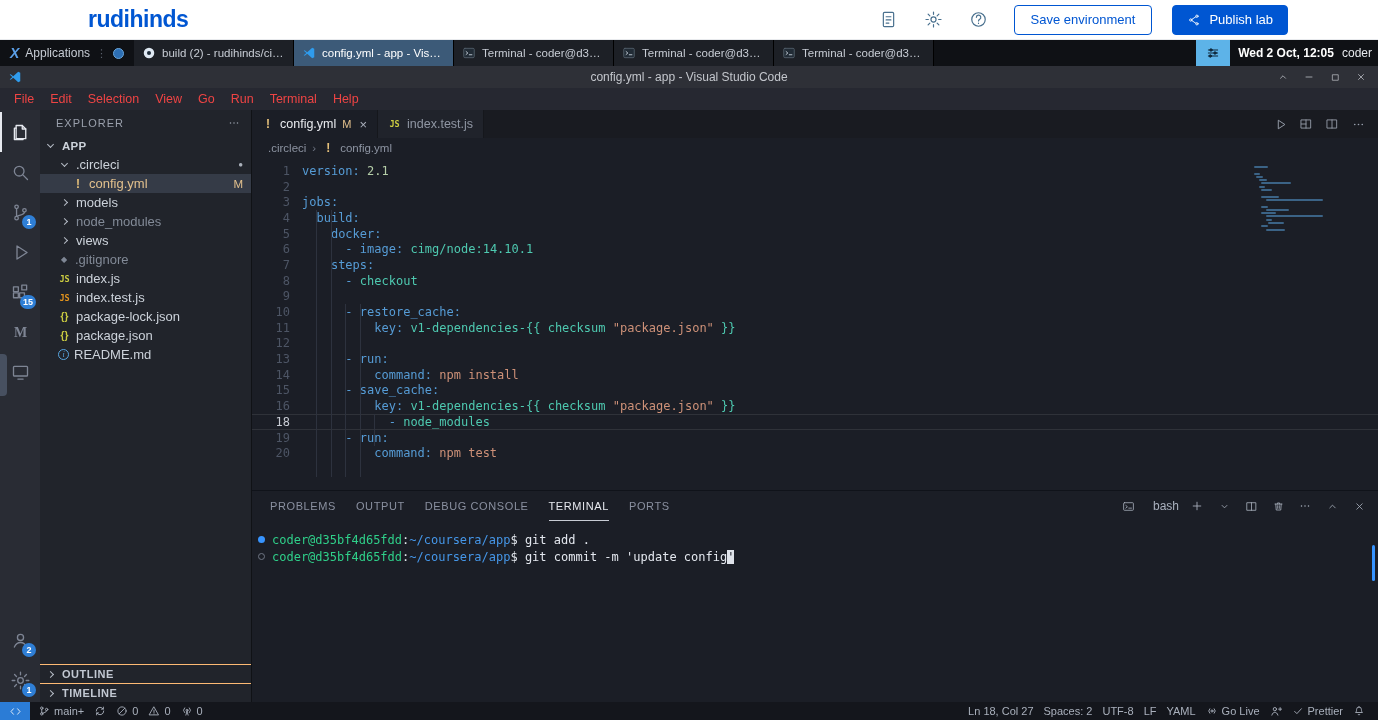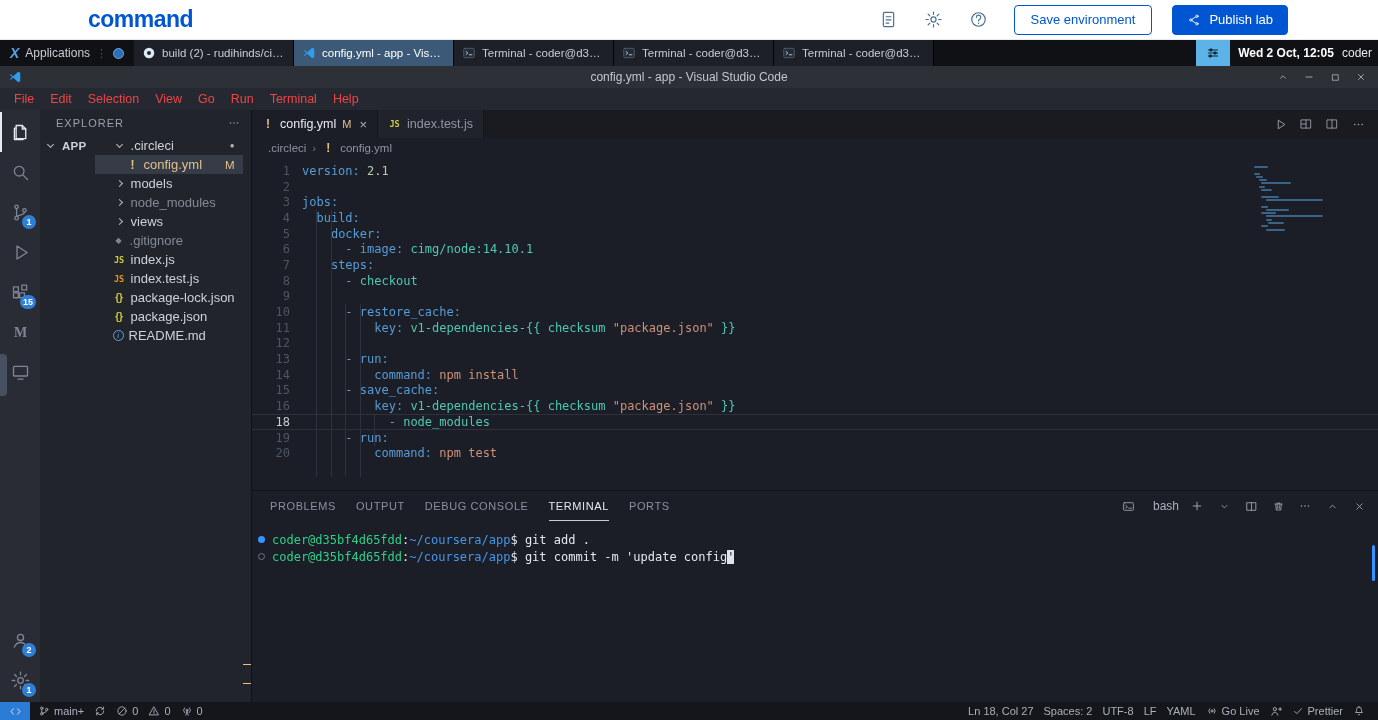--- a/index.html
+++ b/index.html
@@ -46,21 +46,21 @@
   .activitybar { width:40px; flex:none; background:#292c34; display:flex; flex-direction:column; align-items:stretch; padding-top:2px; }
   .act { height:40px; display:flex; align-items:center; justify-content:center; color:#7e8594; position:relative; border-left:2px solid transparent; border-right:2px solid transparent; cursor:pointer; }
   .act.active { color:#e7eaf0; border-left-color:#e7eaf0; }
   .badge { position:absolute; right:2px; bottom:3px; background:#2f7fd6; color:#fff; font-size:9px; min-width:14px; height:14px; border-radius:8px; display:flex; align-items:center; justify-content:center; padding:0 3px; font-weight:bold; }
   .act-bottom { margin-top:auto; padding-bottom:2px; }
   .side-handle { position:absolute; left:0; top:244px; width:7px; height:42px; background:#475060; border-radius:0 4px 4px 0; z-index:5; }
 
   .sidebar { width:212px; flex:none; background:#21242b; border-right:1px solid #101216; display:flex; flex-direction:column; font-size:13px; color:#ccd2da; }
   .sb-header { height:26px; flex:none; display:flex; align-items:center; padding:0 10px 0 16px; font-size:11px; letter-spacing:1px; color:#9aa0ac; }
   .sb-more { margin-left:auto; color:#9aa0ac; display:flex; cursor:pointer; }
-  .tree { flex:1; overflow:hidden; display:flex; flex-direction:row; }
+  .tree { flex:1; overflow:hidden; display:flex; flex-direction:column; }
   .row { height:19px; flex:none; display:flex; align-items:center; gap:5px; padding-right:8px; cursor:pointer; }
   .row.selected { background:#353b47; }
   .row-label { white-space:nowrap; overflow:hidden; text-overflow:ellipsis; }
   .row.dimmed .row-label { color:#828a97; }
   .row.modified .row-label { color:#e2c08d; }
   .root-row { font-weight:bold; font-size:11.5px; letter-spacing:.3px; padding-left:4px; }
   .chev { width:5px; height:5px; border-right:1.4px solid #b6bcc6; border-bottom:1.4px solid #b6bcc6; display:inline-block; flex:none; }
   .chev.down { transform:rotate(45deg); margin:0 4px 2px 4px; }
   .chev.right { transform:rotate(-45deg); margin:0 4px 0 4px; }
   .warn-ic { color:#e5c07b; font-weight:bold; font-size:12px; flex:none; width:12px; text-align:center; }
@@ -120,21 +120,21 @@
   #status-right { margin-left:auto; display:flex; height:100%; align-items:center; padding-right:8px; }
   .st-item { display:flex; align-items:center; gap:4px; padding:0 5px; height:100%; cursor:pointer; white-space:nowrap; }
   .st-ic { display:flex; }
 </style>
 </head>
 <body>
 
 <div id="screen">
 
   <header class="topbar">
-    <div class="logo">command</div>
+    <div class="logo">rudihinds</div>
     <div class="topbar-right">
       <span class="tb-icon">
           <svg width="19" height="19" viewBox="0 0 24 24" fill="none" stroke="currentColor" stroke-width="1.5" stroke-linecap="round" stroke-linejoin="round">
             <rect x="5.5" y="3" width="13" height="18" rx="1.5"></rect>
             <path d="M9 8.5h6M9 12.5h6M9 16.5h3.5"></path>
           </svg>
         </span>
       <span class="tb-icon">
           <svg width="19" height="19" viewBox="0 0 24 24" fill="none" stroke="currentColor" stroke-width="1.5" stroke-linecap="round" stroke-linejoin="round">
             <circle cx="12" cy="12" r="3.2"></circle>

